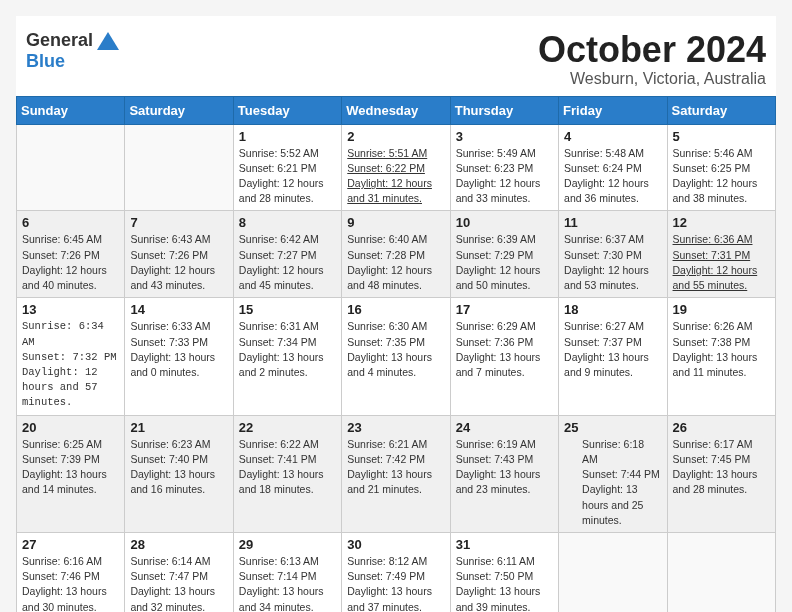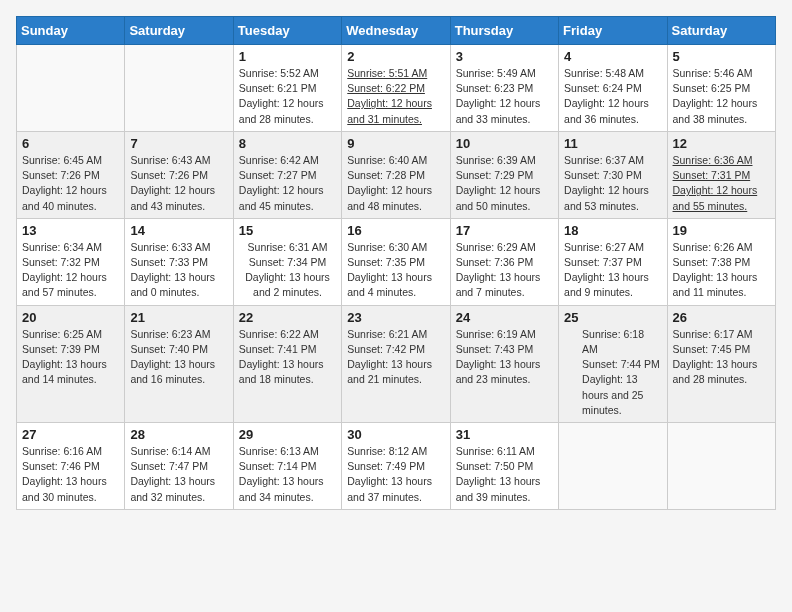--- a/index.html
+++ b/index.html
@@ -96,20 +96,35 @@
       line-height: 1.45;
     }
     .shaded-row td {
       background: #f0f0f0;
     }
   </style>
 </head>
 <body>
 
 <div class="page">
+  <div class="header">
+    <div class="logo">
+      <div class="logo-text">
+        <span class="logo-general">General</span>
+        <svg class="logo-icon" viewBox="0 0 22 18">
+          <polygon points="11,0 22,18 0,18" fill="#2a7dc9"></polygon>
+        </svg>
+      </div>
+      <span class="logo-blue">Blue</span>
+    </div>
+    <div class="title-block">
+      <div class="month-title">October 2024</div>
+      <div class="location">Wesburn, Victoria, Australia</div>
+    </div>
+  </div>
 
   <table class="calendar">
     <thead>
       <tr>
         <th>Sunday</th>
         <th>Saturday</th>
         <th>Tuesday</th>
         <th>Wednesday</th>
         <th>Thursday</th>
         <th>Friday</th>
@@ -191,33 +206,33 @@
           <td>
             <div class="day-num">12</div>
             <div class="day-info" style="white-space: pre-line; text-decoration: underline;">Sunrise: 6:36 AM
 Sunset: 7:31 PM
 Daylight: 12 hours and 55 minutes.</div>
           </td>
         </tr>
         <tr>
           <td>
             <div class="day-num">13</div>
-            <div class="day-info" style="white-space: pre-line;">Sunrise: 6:34 AM
+            <div class="day-info" style="white-space: pre-line; font-family: Liberation Mono, monospace;">Sunrise: 6:34 AM
 Sunset: 7:32 PM
 Daylight: 12 hours and 57 minutes.</div>
           </td>
           <td>
             <div class="day-num">14</div>
             <div class="day-info" style="white-space: pre-line;">Sunrise: 6:33 AM
 Sunset: 7:33 PM
 Daylight: 13 hours and 0 minutes.</div>
           </td>
           <td>
             <div class="day-num">15</div>
-            <div class="day-info" style="white-space: pre-line; text-align: center;">Sunrise: 6:31 AM
+            <div class="day-info" style="white-space: pre-line;">Sunrise: 6:31 AM
 Sunset: 7:34 PM
 Daylight: 13 hours and 2 minutes.</div>
           </td>
           <td>
             <div class="day-num">16</div>
             <div class="day-info" style="white-space: pre-line;">Sunrise: 6:30 AM
 Sunset: 7:35 PM
 Daylight: 13 hours and 4 minutes.</div>
           </td>
           <td>

